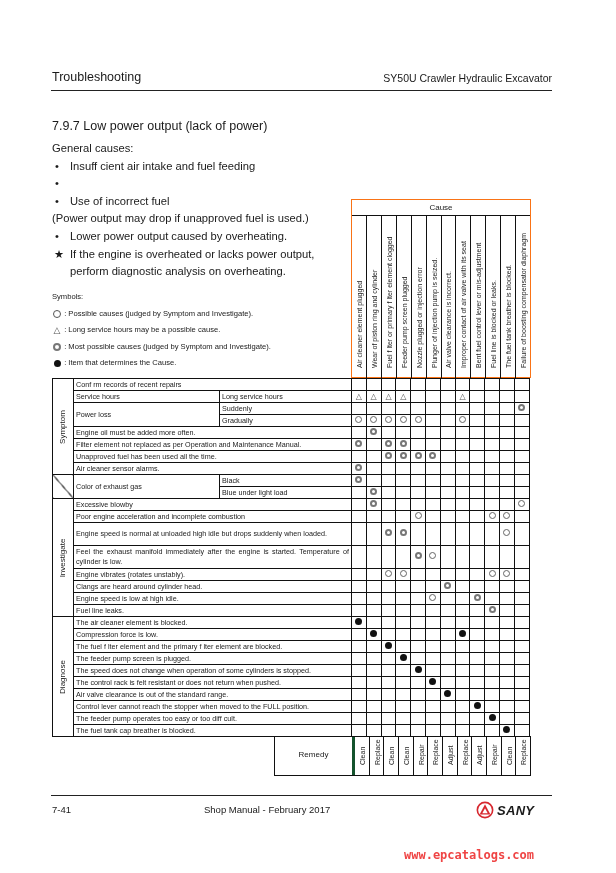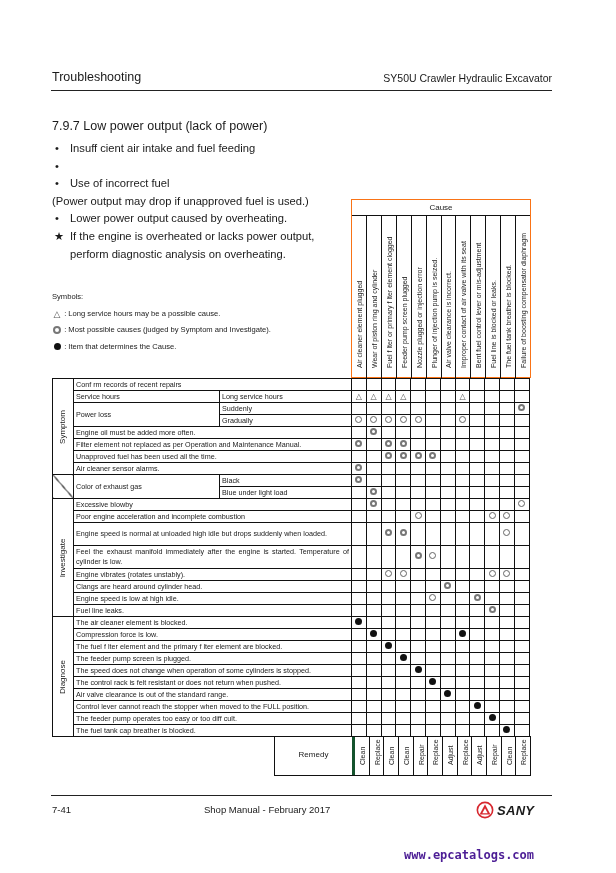--- a/index.html
+++ b/index.html
@@ -45,32 +45,33 @@
   .remedy .lbl { width:77px; border-right:3px solid #14532d; font-size:8px; text-align:center; line-height:36px; }
   .remedy .rc { flex:1; border-right:1px solid #111; position:relative; overflow:hidden; }
   .remedy .rc:last-child { border-right:none; }
   .remedy .rc span { position:absolute; left:50%; bottom:3px; transform-origin:0 0; transform:rotate(-90deg) translate(0,-50%); font-size:7px; white-space:nowrap; }
 
   .ftr-rule { position:absolute; left:51px; top:795px; width:501px; height:1px; background:#222; }
   .ftr-left { position:absolute; left:52px; top:804px; font-size:9.5px; }
   .ftr-mid { position:absolute; left:204px; top:804px; font-size:9.5px; }
   .logo { position:absolute; left:476px; top:801px; display:flex; align-items:center; }
   .logo-text { font-weight:bold; font-size:13px; letter-spacing:0.3px; margin-left:3px;font-style:italic; }
-  .watermark { position:absolute; left:404px; top:848px; font-family:"DejaVu Sans Mono", monospace; font-size:12px; font-weight:bold; color:#4c1d95; }
+  .watermark { position:absolute; left:404px; top:848px; font-family:"DejaVu Sans Mono", monospace; font-size:12px; font-weight:bold; color:#ef4444; }
 </style>
 </head>
 <body>
 
 <div class="hdr-left">Troubleshooting</div>
 <div class="hdr-right">SY50U Crawler Hydraulic Excavator</div>
 <div class="hdr-rule"></div>
 
 <div class="sec-title">7.9.7  Low power output (lack of power)</div>
 
 <div class="causes">
+  <div>General causes:</div>
   <div class="li">
       <span class="bul">•</span>
       <span>Insuff cient air intake and fuel feeding</span>
     </div>
   <div class="li">
       <span class="bul">•</span>
     </div>
   <div class="li">
       <span class="bul">•</span>
       <span>Use of incorrect fuel</span>
@@ -85,20 +86,21 @@
       <span>If the engine is overheated or lacks power output,</span>
     </div>
   <div class="li">
       <span class="star"></span>
       <span>perform diagnostic analysis on overheating.</span>
     </div>
 </div>
 
 <div class="symbols">
   <div>Symbols:</div>
+  <div><span class="sym"><span class="sym-open"></span></span> <span>: Possible causes (judged by Symptom and Investigate).</span></div>
   <div><span class="sym"><span class="sym-tri">△</span></span> <span>: Long service hours may be a possible cause.</span></div>
   <div><span class="sym"><span class="sym-double"></span></span> <span>: Most possible causes (judged by Symptom and Investigate).</span></div>
   <div><span class="sym"><span class="sym-fill"></span></span> <span>: Item that determines the Cause.</span></div>
 </div>
 
 <div class="cause-head">
   <div class="title">Cause</div>
   <div class="cause-cols" id="cause-cols">
       <div class="cause-col">
         <span>Air cleaner element plugged</span>

